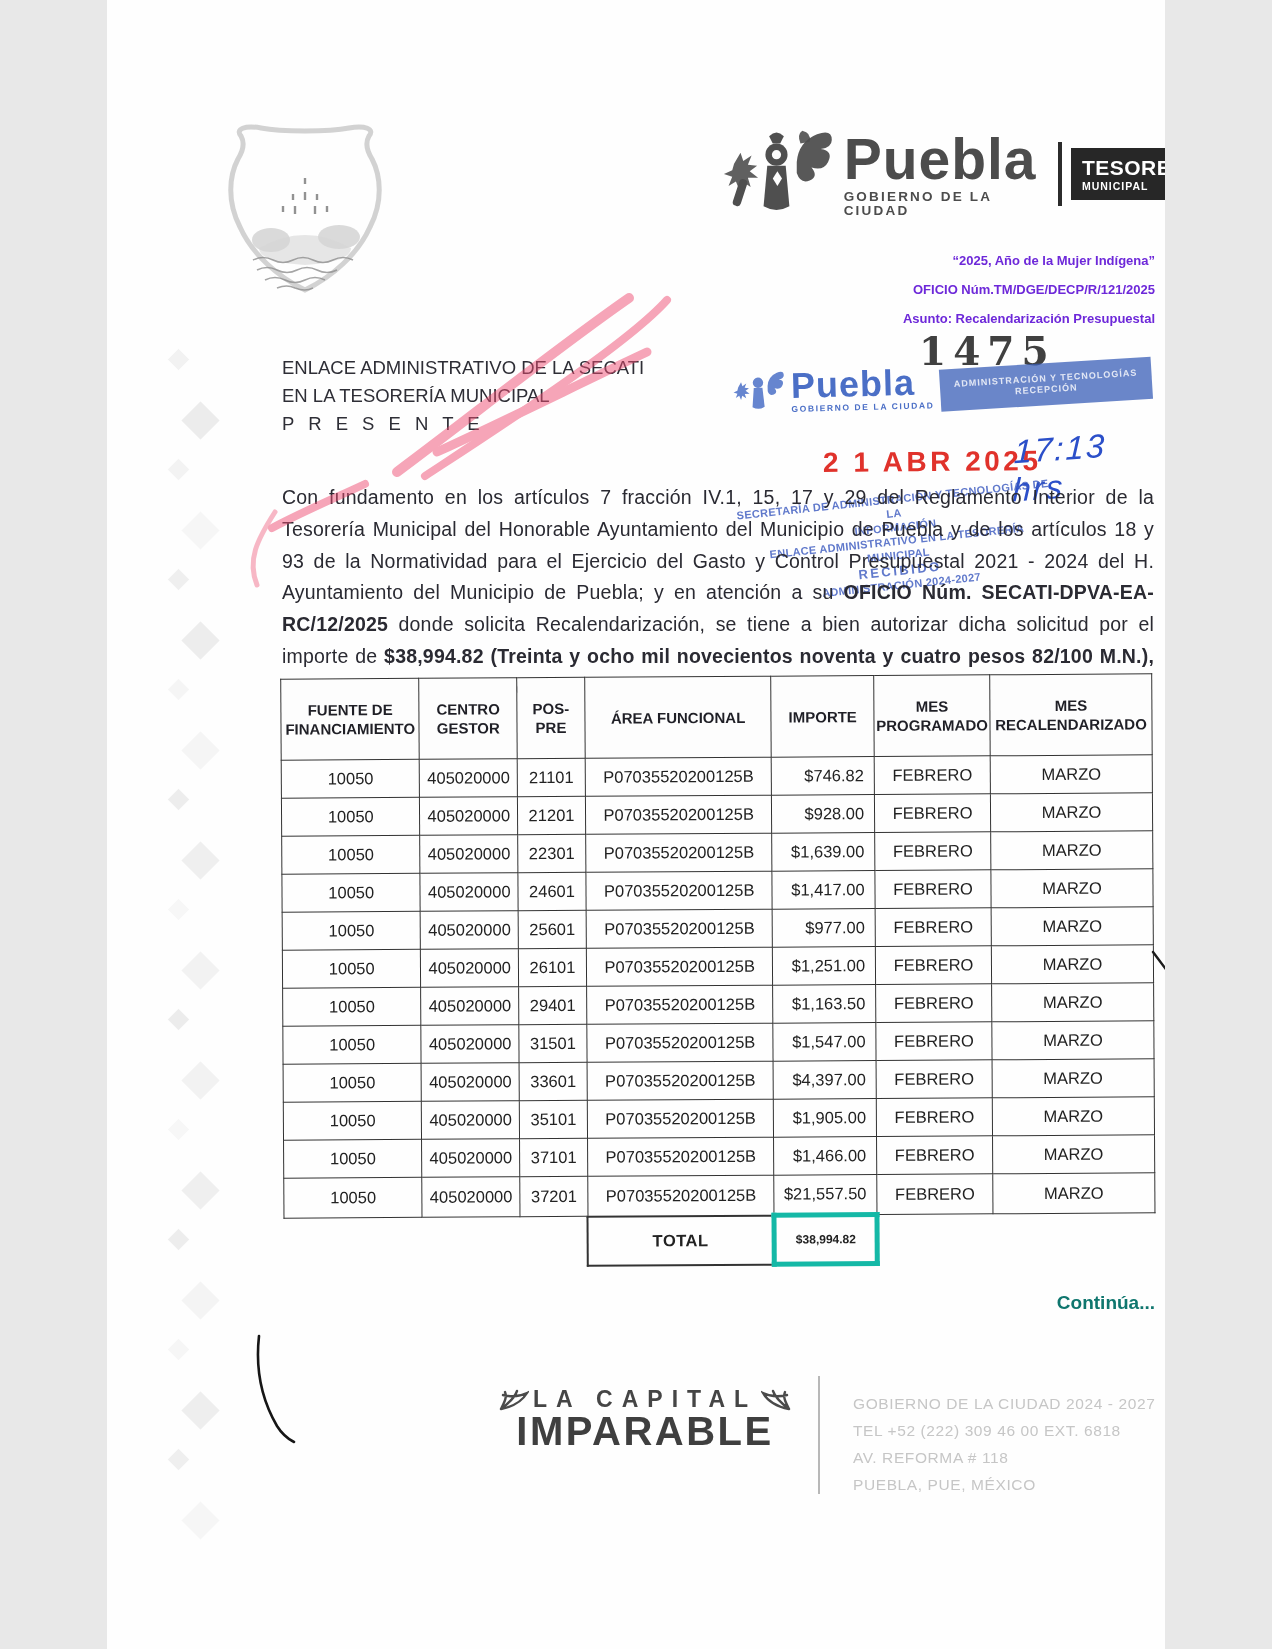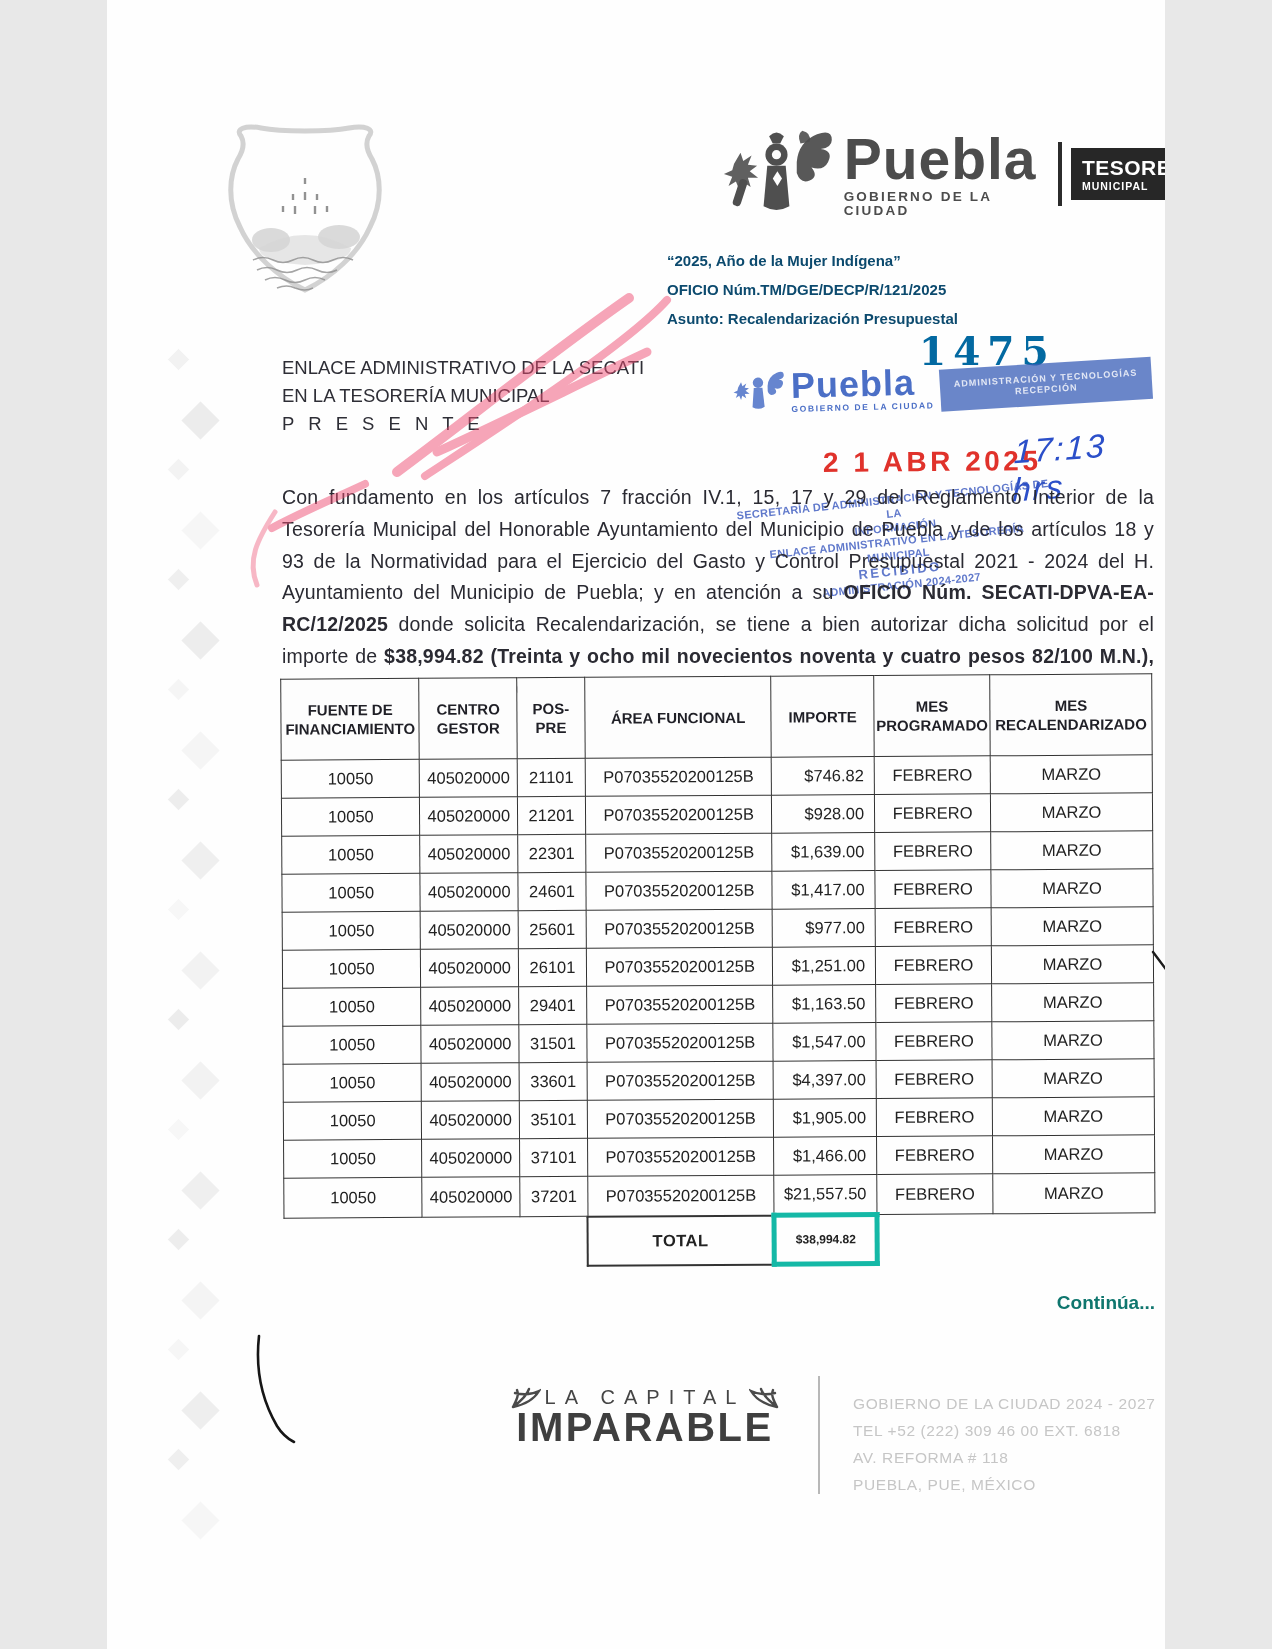--- a/index.html
+++ b/index.html
@@ -18,24 +18,24 @@
   
   .brand{position:absolute;left:616px;top:124px;display:flex;align-items:center;height:100px;}
   .brand-word{margin-left:10px;line-height:1;}
   .brand-word .wm{font-size:57px;font-weight:800;letter-spacing:1px;color:#4c4c4c;}
   .brand-word .tg{font-size:13.5px;font-weight:700;letter-spacing:2.2px;color:#4c4c4c;margin-top:2px;}
   .brand-bar{width:4px;height:64px;background:#2b2b2b;margin:0 9px 0 12px;}
   .brand-box{background:#272727;color:#fff;padding:9px 11px 8px 11px;line-height:1;}
   .brand-box .b1{font-size:21px;font-weight:800;letter-spacing:.5px;}
   .brand-box .b2{font-size:10.5px;font-weight:700;letter-spacing:1px;margin-top:3px;}
   
-  .hdr-meta{position:absolute;left:560px;top:246px;width:488px;text-align:left;
-    font-weight:700;font-size:15px;line-height:29px;color:#0c4a6e;}
+  .hdr-meta{position:absolute;left:560px;top:246px;width:488px;text-align:right;
+    font-weight:700;font-size:13px;line-height:29px;color:#6d28d9;}
   .folio{position:absolute;left:812px;top:328px;font-family:"DejaVu Serif",serif;
-    font-size:39px;font-weight:700;letter-spacing:7px;color:#0369a1;}
+    font-size:39px;font-weight:700;letter-spacing:7px;color:#404040;}
   
   .recipient{position:absolute;left:175px;top:354px;font-size:18.5px;line-height:28px;color:#2e2e36;}
   .recipient .name{font-weight:700;}
   .recipient .presente{letter-spacing:4.5px;}
   
   .blue-logo-stamp{position:absolute;left:626px;top:364px;display:flex;align-items:center;
     transform:rotate(-1.5deg);opacity:.92;}
   .bls-word{margin-left:6px;line-height:1;color:#3c63c2;}
   .bls-word .wm{font-size:36px;font-weight:800;letter-spacing:1px;}
   .bls-word .tg{font-size:8.5px;font-weight:700;letter-spacing:1.6px;margin-top:1px;}
@@ -63,21 +63,21 @@
   table.doc td.importe{text-align:right;padding-right:10px;}
   table.doc tr.total-row td{border:none;height:44px;}
   table.doc tr.total-row td.t-label{border:2px solid #333;font-weight:700;font-size:16.5px;letter-spacing:.5px;}
   table.doc tr.total-row td.t-value{border:5px solid #14b8a6;font-weight:700;font-size:12px;}
   
   .continua{position:absolute;left:700px;top:1292px;width:348px;text-align:right;
     font-weight:700;font-size:19px;color:#0f766e;}
   .footer-divider{position:absolute;left:711px;top:1376px;width:2px;height:118px;background:#b8b8b8;}
   .footer-logo{position:absolute;left:384px;top:1386px;width:308px;text-align:center;color:#454545;}
   .footer-logo .row1{display:flex;align-items:center;justify-content:center;gap:4px;}
-  .footer-logo .cap{font-size:20px;font-weight:400;letter-spacing:9px;white-space:nowrap;}
+  .footer-logo .cap{font-size:23px;font-weight:700;letter-spacing:9px;white-space:nowrap;}
   .footer-logo .imp{font-size:40px;font-weight:800;letter-spacing:2.5px;margin-top:-4px;color:#3f3f3f;}
   .footer-addr{position:absolute;left:730px;top:1390px;font-size:15.5px;line-height:27px;
     color:#c6c6c6;letter-spacing:.6px;margin-left:16px;}
   .overlay-ink{position:absolute;left:0;top:0;pointer-events:none;}
 </style>
 </head>
 <body>
 
 <div class="page">
 

